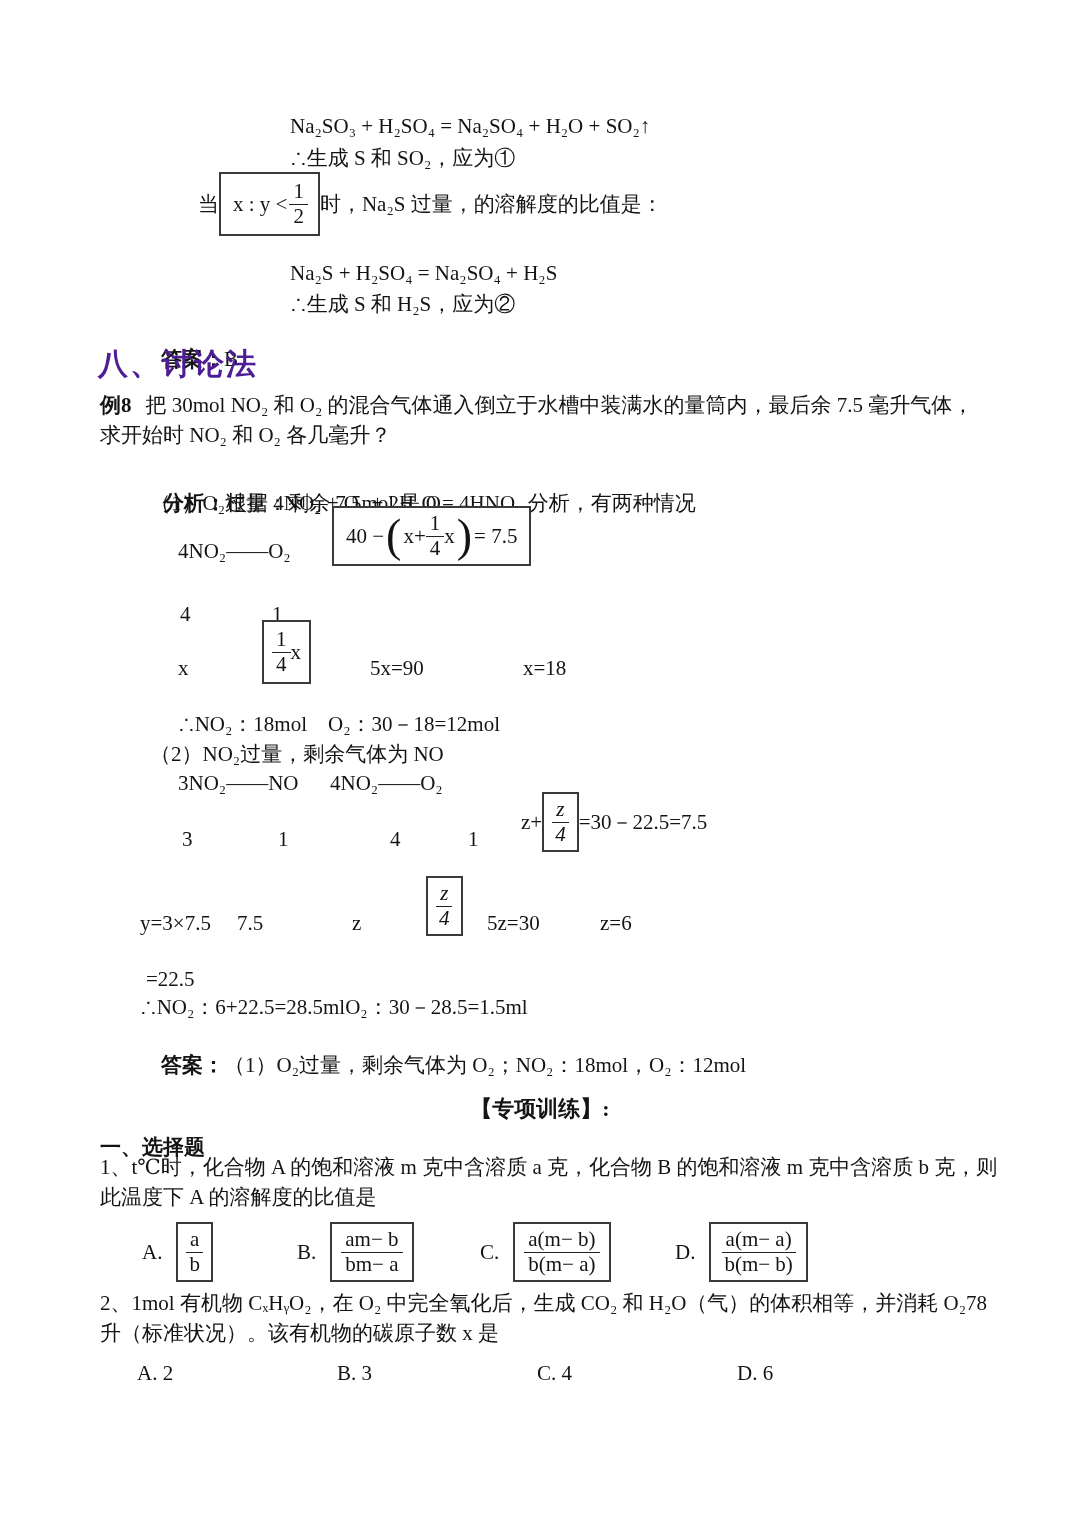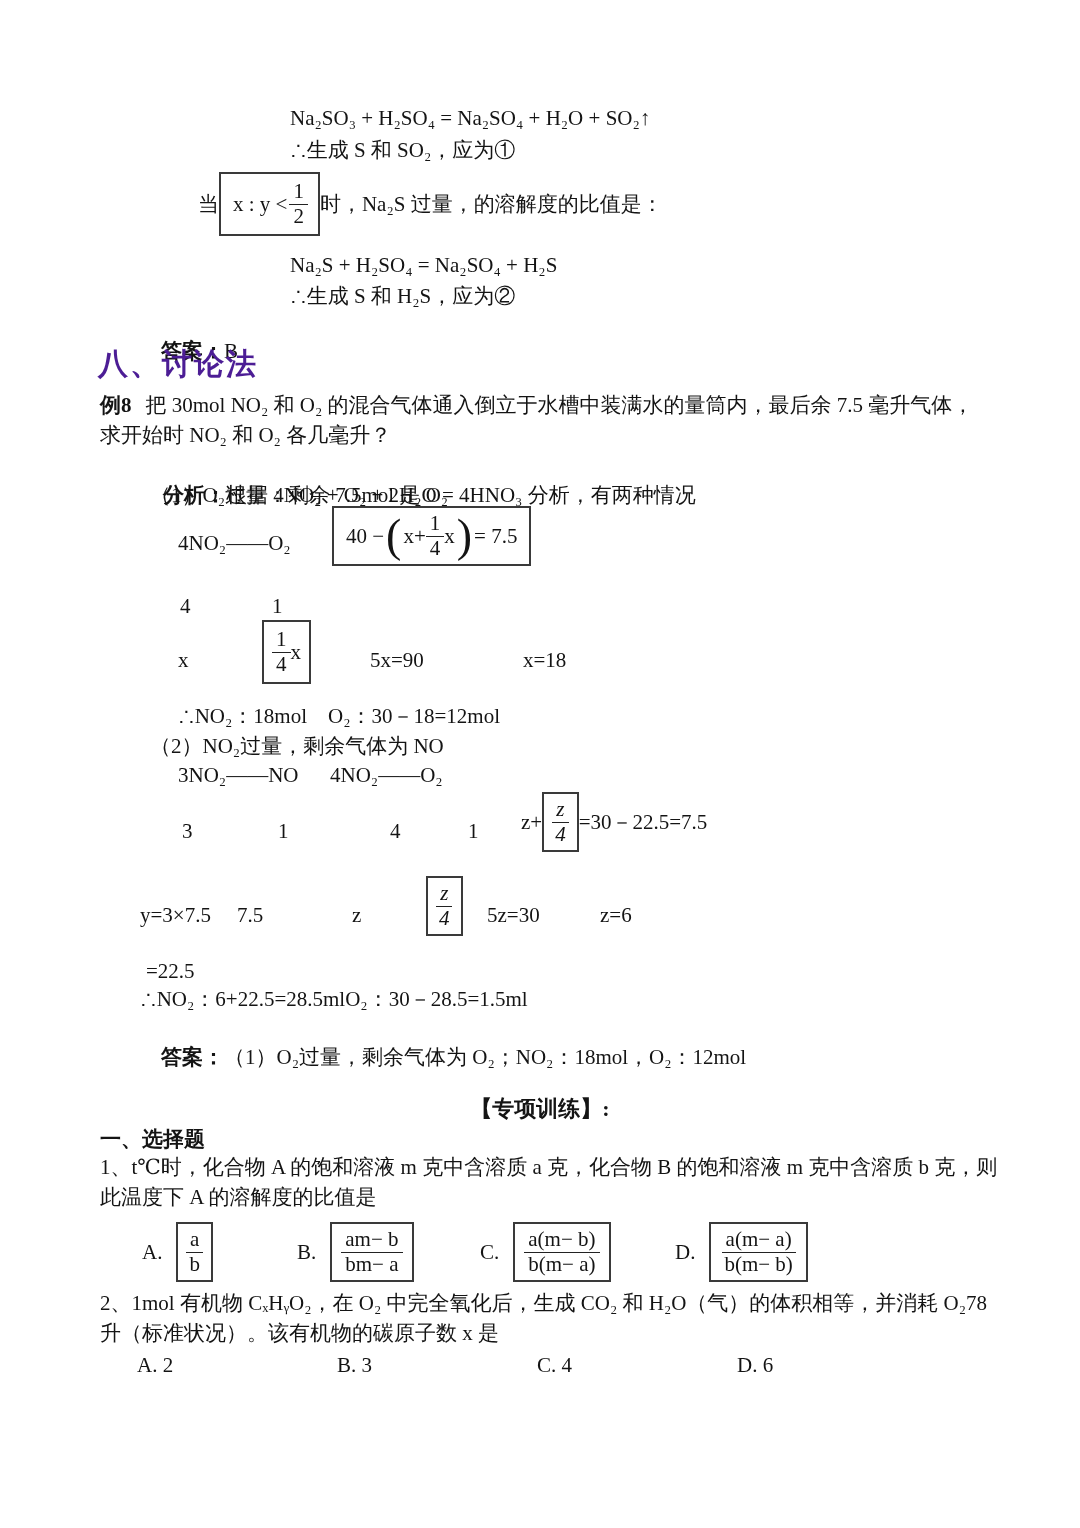--- a/index.html
+++ b/index.html
@@ -1,20 +1,20 @@
 <!DOCTYPE html>
 <html lang="zh"><head>
 <meta charset="utf-8">
 <style>
   html,body{margin:0;padding:0;background:#ffffff;}
   .page{
     position:relative;width:1080px;height:1528px;background:#ffffff;
     font-family:"Liberation Serif","DejaVu Serif",serif;color:#141414;overflow:hidden;
   }
-  .ln{position:absolute;font-size:21px;line-height:30px;white-space:pre-wrap;}
+  .ln{position:absolute;font-size:21px;line-height:30px;white-space:pre-wrap;margin-top:8px;}
   .para{position:absolute;font-size:21px;line-height:30px;}
   .b{font-weight:bold;}
   .lbl{font-weight:bold;margin-right:14px;}
   .red-heading{
     position:absolute;font-size:30px;font-weight:bold;
     font-family:"Liberation Sans","DejaVu Sans",sans-serif;letter-spacing:2px;
   }
   .center-head{position:absolute;left:0;right:0;text-align:center;font-size:22px;font-weight:bold;}
   .mbox{
     display:inline-flex;align-items:center;justify-content:center;

